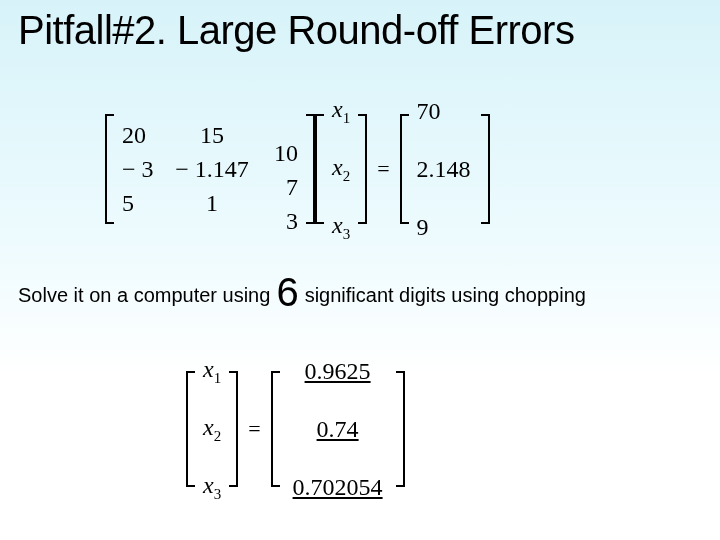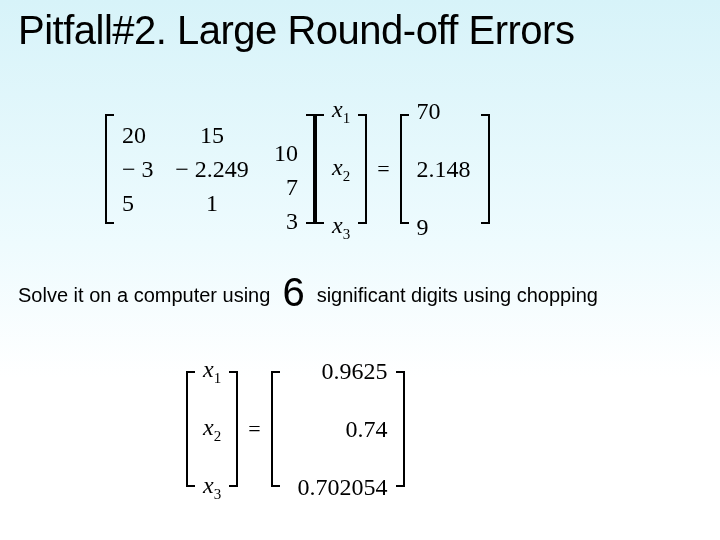--- a/index.html
+++ b/index.html
@@ -100,60 +100,60 @@
   .line2 {
     position: absolute;
     top: 268px;
     left: 18px;
     right: 18px;
     font-size: 20px;
     color: #000;
     display: flex;
     align-items: baseline;
     flex-wrap: nowrap;
-    gap: 12px;
+    gap: 6px;
   }
   .big6 {
     font-size: 40px;
     line-height: 1;
     position: relative;
     top: 4px;
   }
 
   
   .math2 {
     position: absolute;
     top: 350px;
     left: 186px;
     display: flex;
     align-items: center;
     font-family: "Times New Roman", Times, serif;
     font-size: 24px;
     color: #000;
   }
-  .vecSol .cell { text-align: right; min-width: 100px; }
+  .vecSol .cell { text-align: center; min-width: 100px; text-decoration: underline; }
 </style>
 </head>
 <body>
 
 <div class="slide">
 
   <div class="title">Pitfall#2. Large Round-off Errors</div>
 
   <div class="math1">
     <span class="lb h110">
         <span class="tick-top"></span>
         <span class="tick-bot"></span>
       </span>
     <div class="matA">
       <div class="c1">20</div>
       <div class="c2">15</div>
       <div class="c3">10</div>
       <div class="c1">− 3</div>
-      <div class="c2">− 2.249</div>
+      <div class="c2">− 1.147</div>
       <div class="c3">7</div>
       <div class="c1">5</div>
       <div class="c2">1</div>
       <div class="c3">3</div>
     </div>
     <span class="rb h110">
         <span class="tick-top"></span>
         <span class="tick-bot"></span>
       </span>
 

